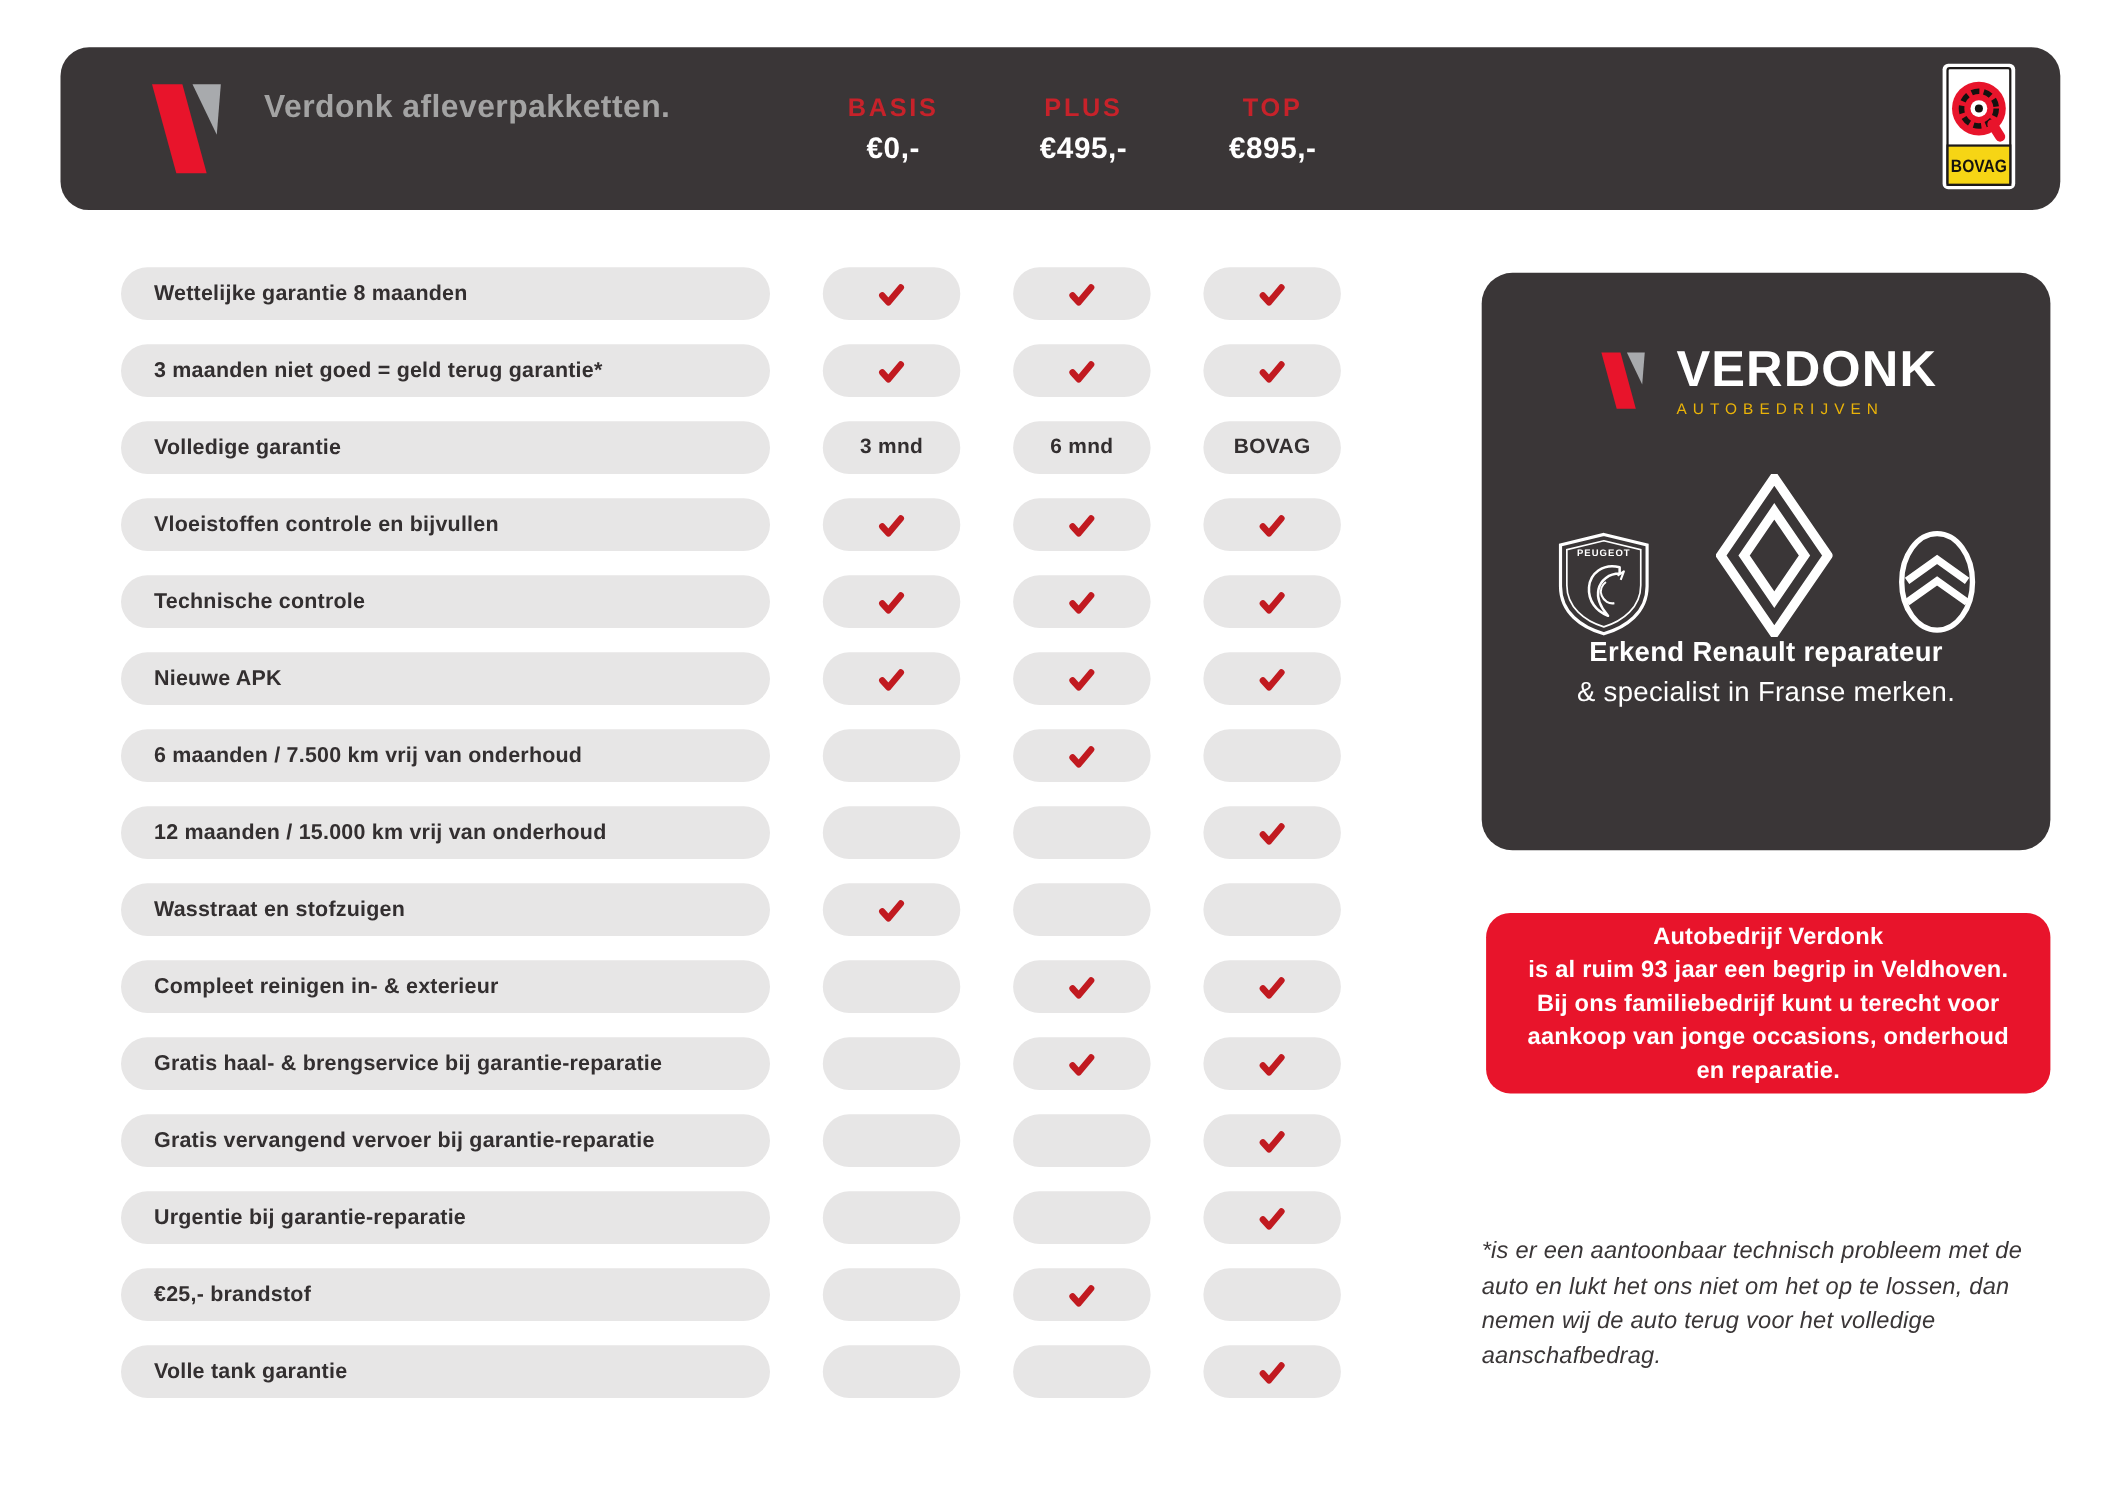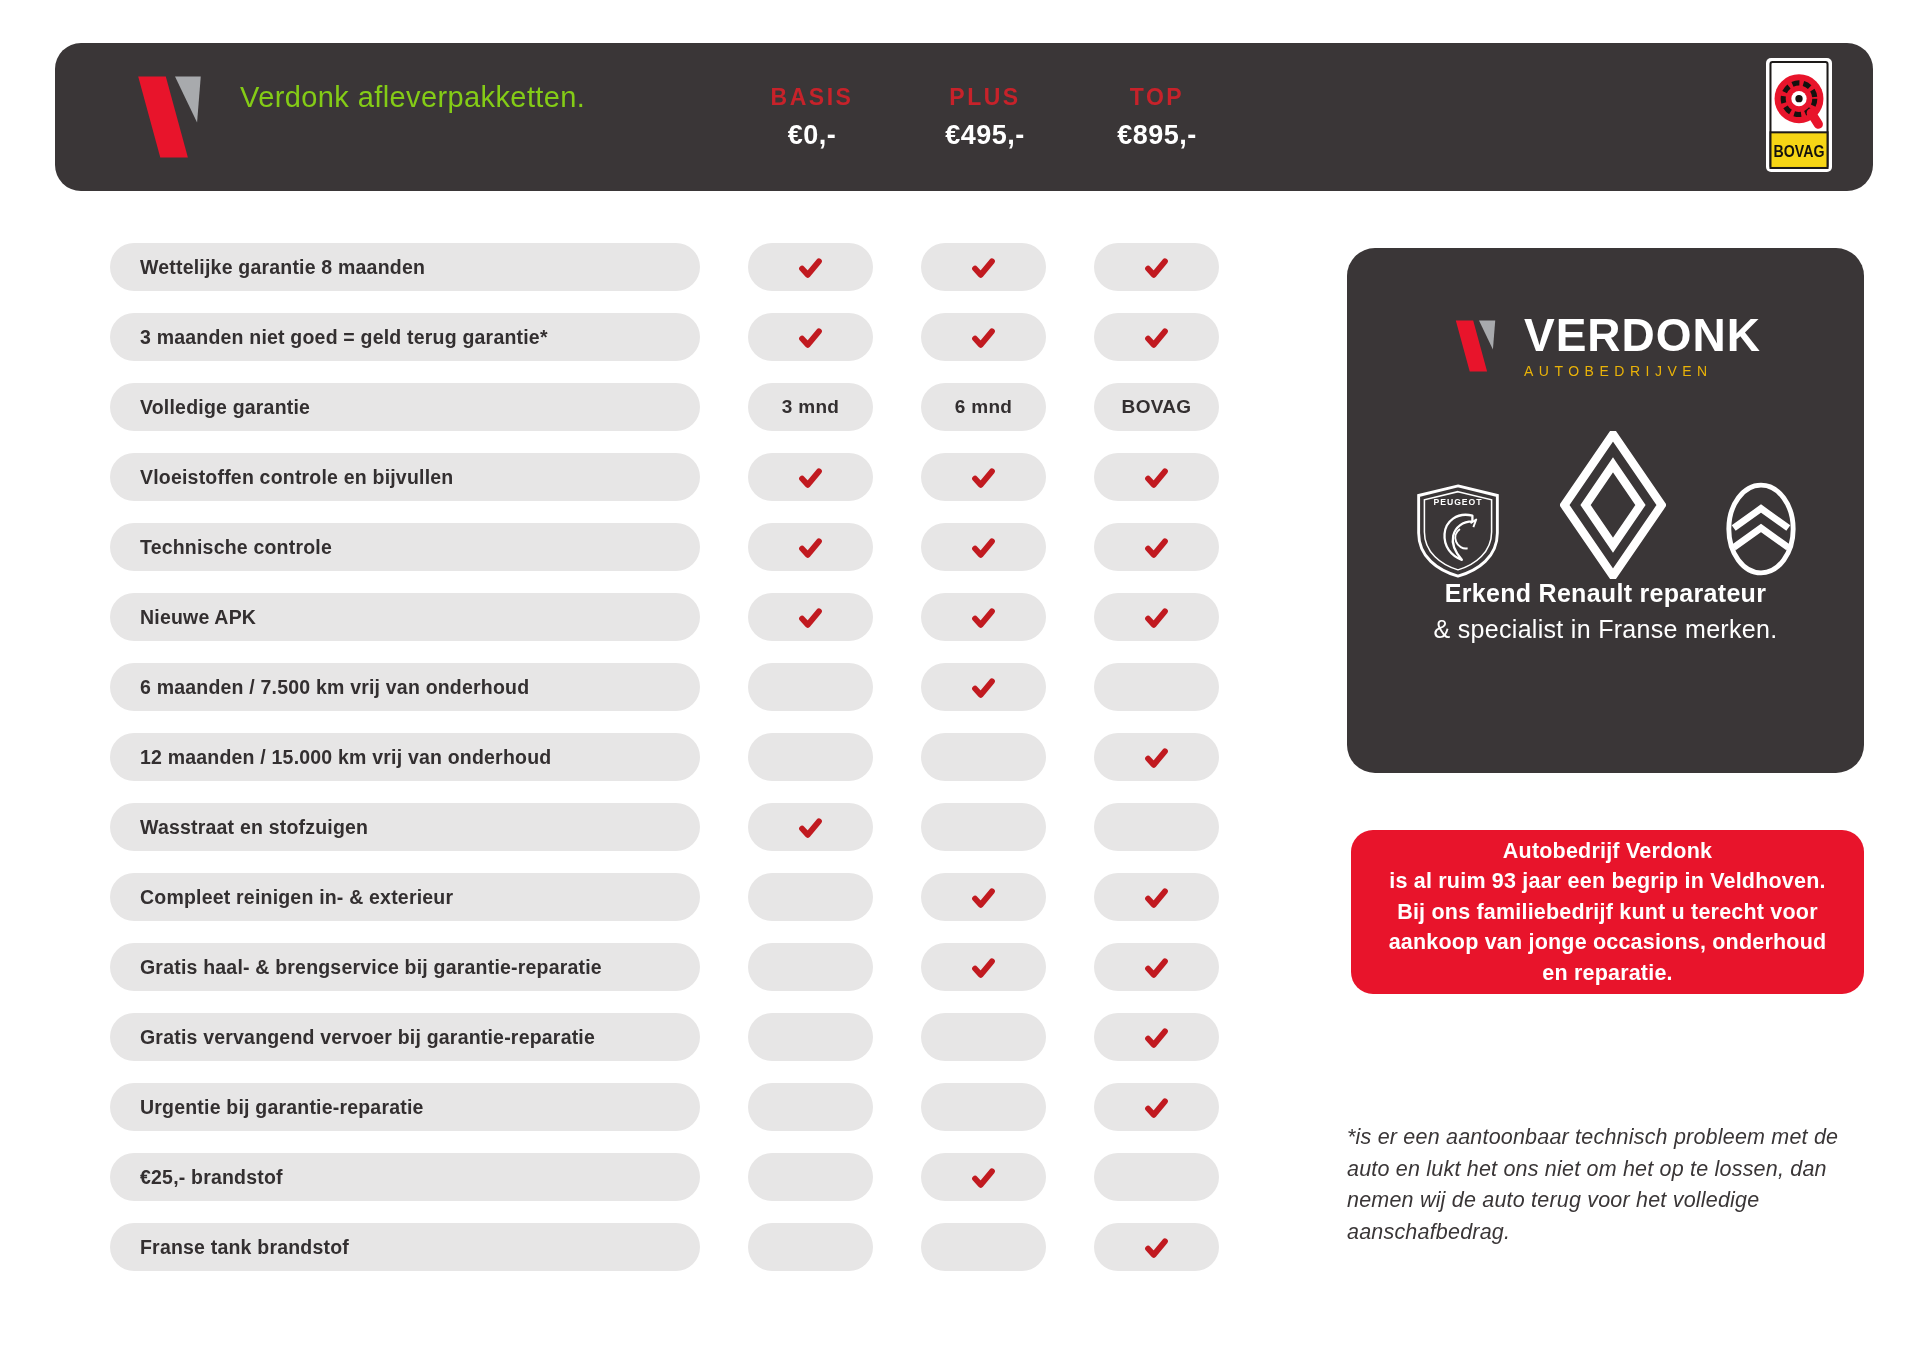--- a/index.html
+++ b/index.html
@@ -15,21 +15,21 @@
   *{margin:0;padding:0;box-sizing:border-box;}
   html,body{background:#fff;}
   .page{position:relative;width:1920px;height:1357px;background:#ffffff;
         font-family:"Liberation Sans", sans-serif;overflow:hidden;}
 
   
   .topbar{position:absolute;left:55px;top:43px;width:1818px;height:148px;
           background:var(--dark);border-radius:26px;}
   .topbar .mark{position:absolute;left:74px;top:20px;width:92px;height:108px;}
   .title{position:absolute;left:185px;top:0;height:108px;display:flex;align-items:center;
-         color:#84cc16;font-size:29px;font-weight:normal;letter-spacing:.4px;}
+         color:#a3a3a3;font-size:29px;font-weight:bold;letter-spacing:.4px;}
   .col-head{position:absolute;top:0;height:148px;width:220px;transform:translateX(-50%);
             display:flex;flex-direction:column;align-items:center;justify-content:center;gap:9px;}
   .col-name{color:var(--colred);font-weight:bold;font-size:23px;letter-spacing:2.5px;}
   .col-price{color:#ffffff;font-weight:bold;font-size:27px;letter-spacing:.5px;}
 
   
   .bovag{position:absolute;left:1711px;top:15px;width:66px;height:114px;background:#ffffff;
          border-radius:5px;padding:3px;}
   .bovag svg{width:100%;height:100%;display:block;}
 
@@ -283,21 +283,21 @@
         <div class="pill label-pill">€25,- brandstof</div>
         <div class="pill check-pill"></div>
         <div class="pill check-pill">
           <svg viewBox="0 0 24 24" aria-hidden="true">
     <path d="M4.5 13 L9.5 18.5 L19.5 6.5" fill="none" stroke="#c11a20" stroke-width="5.2" stroke-linecap="round" stroke-linejoin="round"></path>
   </svg>
         </div>
         <div class="pill check-pill"></div>
       </div>
       <div class="row">
-        <div class="pill label-pill">Franse tank brandstof</div>
+        <div class="pill label-pill">Volle tank garantie</div>
         <div class="pill check-pill"></div>
         <div class="pill check-pill"></div>
         <div class="pill check-pill">
           <svg viewBox="0 0 24 24" aria-hidden="true">
     <path d="M4.5 13 L9.5 18.5 L19.5 6.5" fill="none" stroke="#c11a20" stroke-width="5.2" stroke-linecap="round" stroke-linejoin="round"></path>
   </svg>
         </div>
       </div>
     </main>
 

